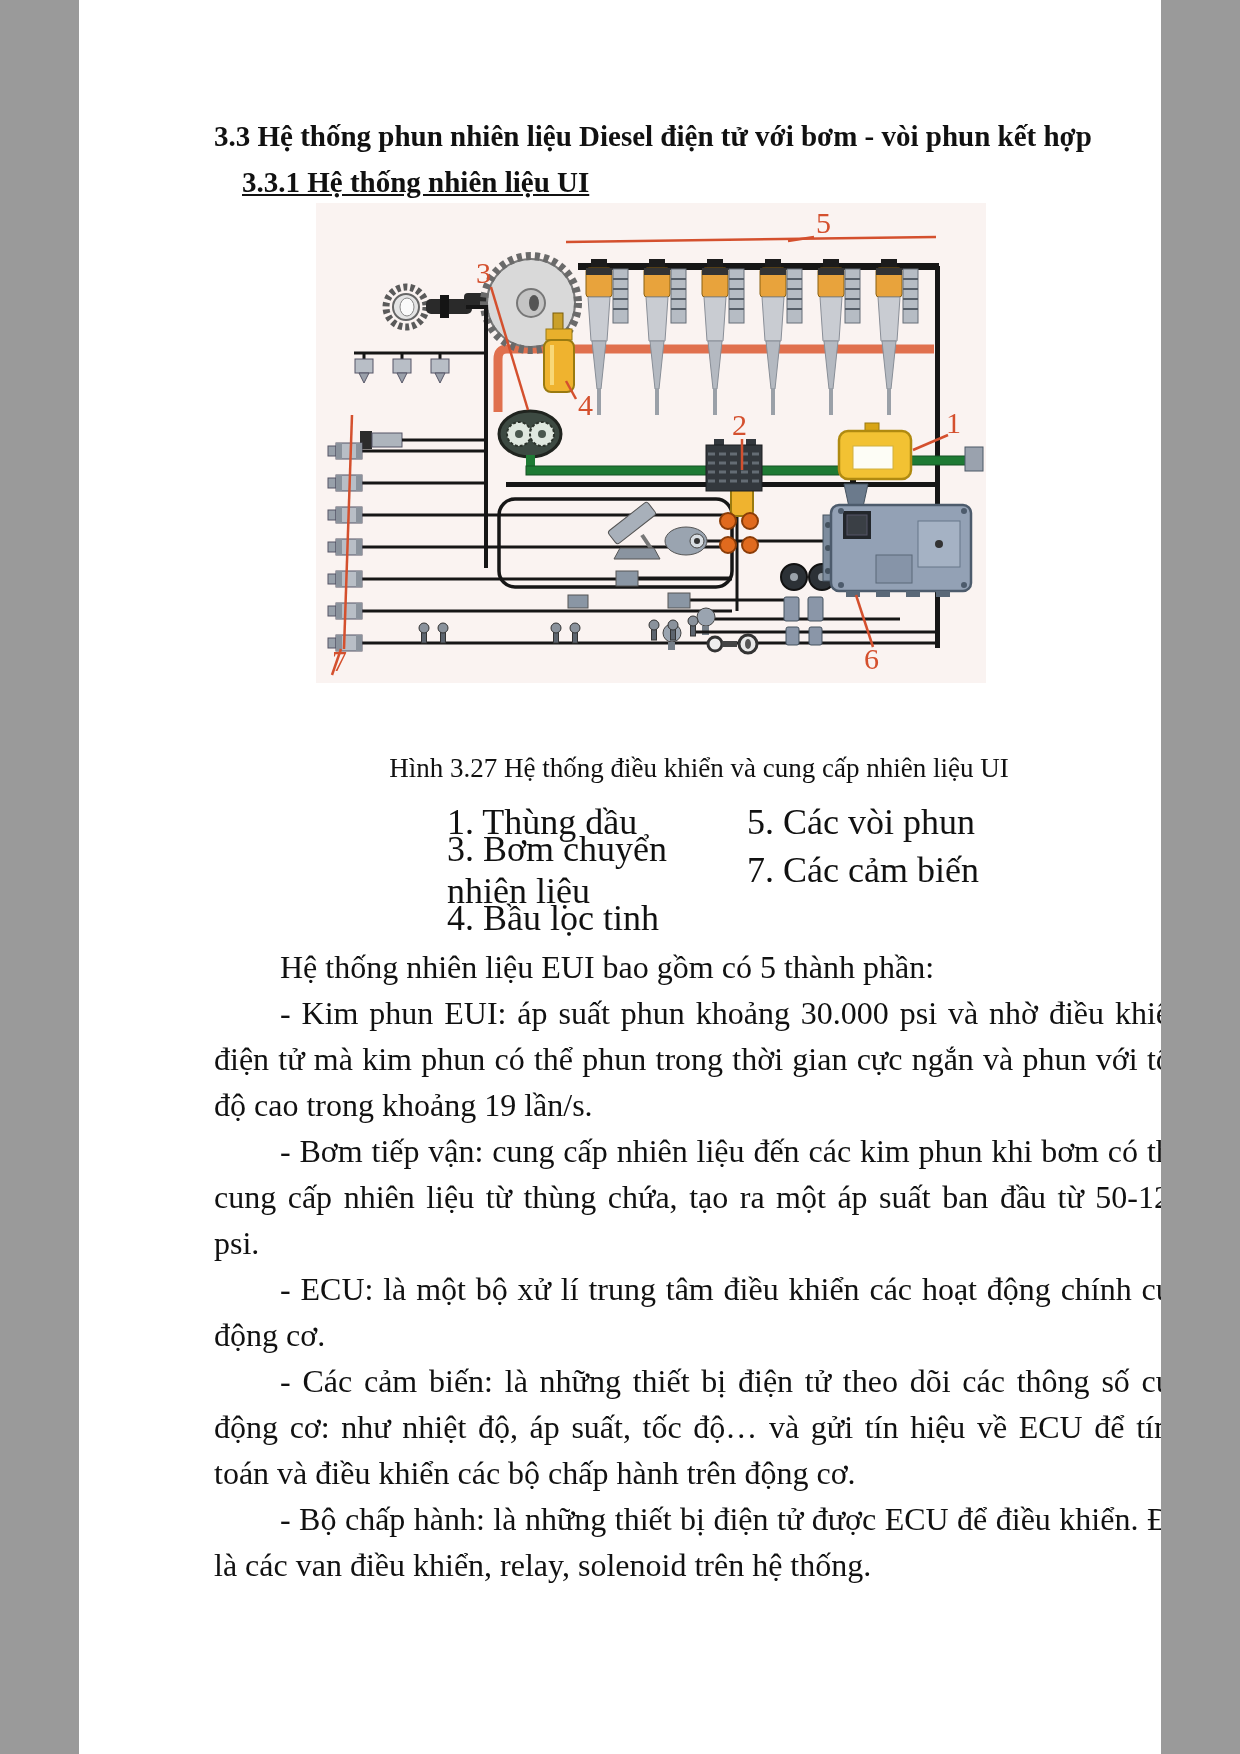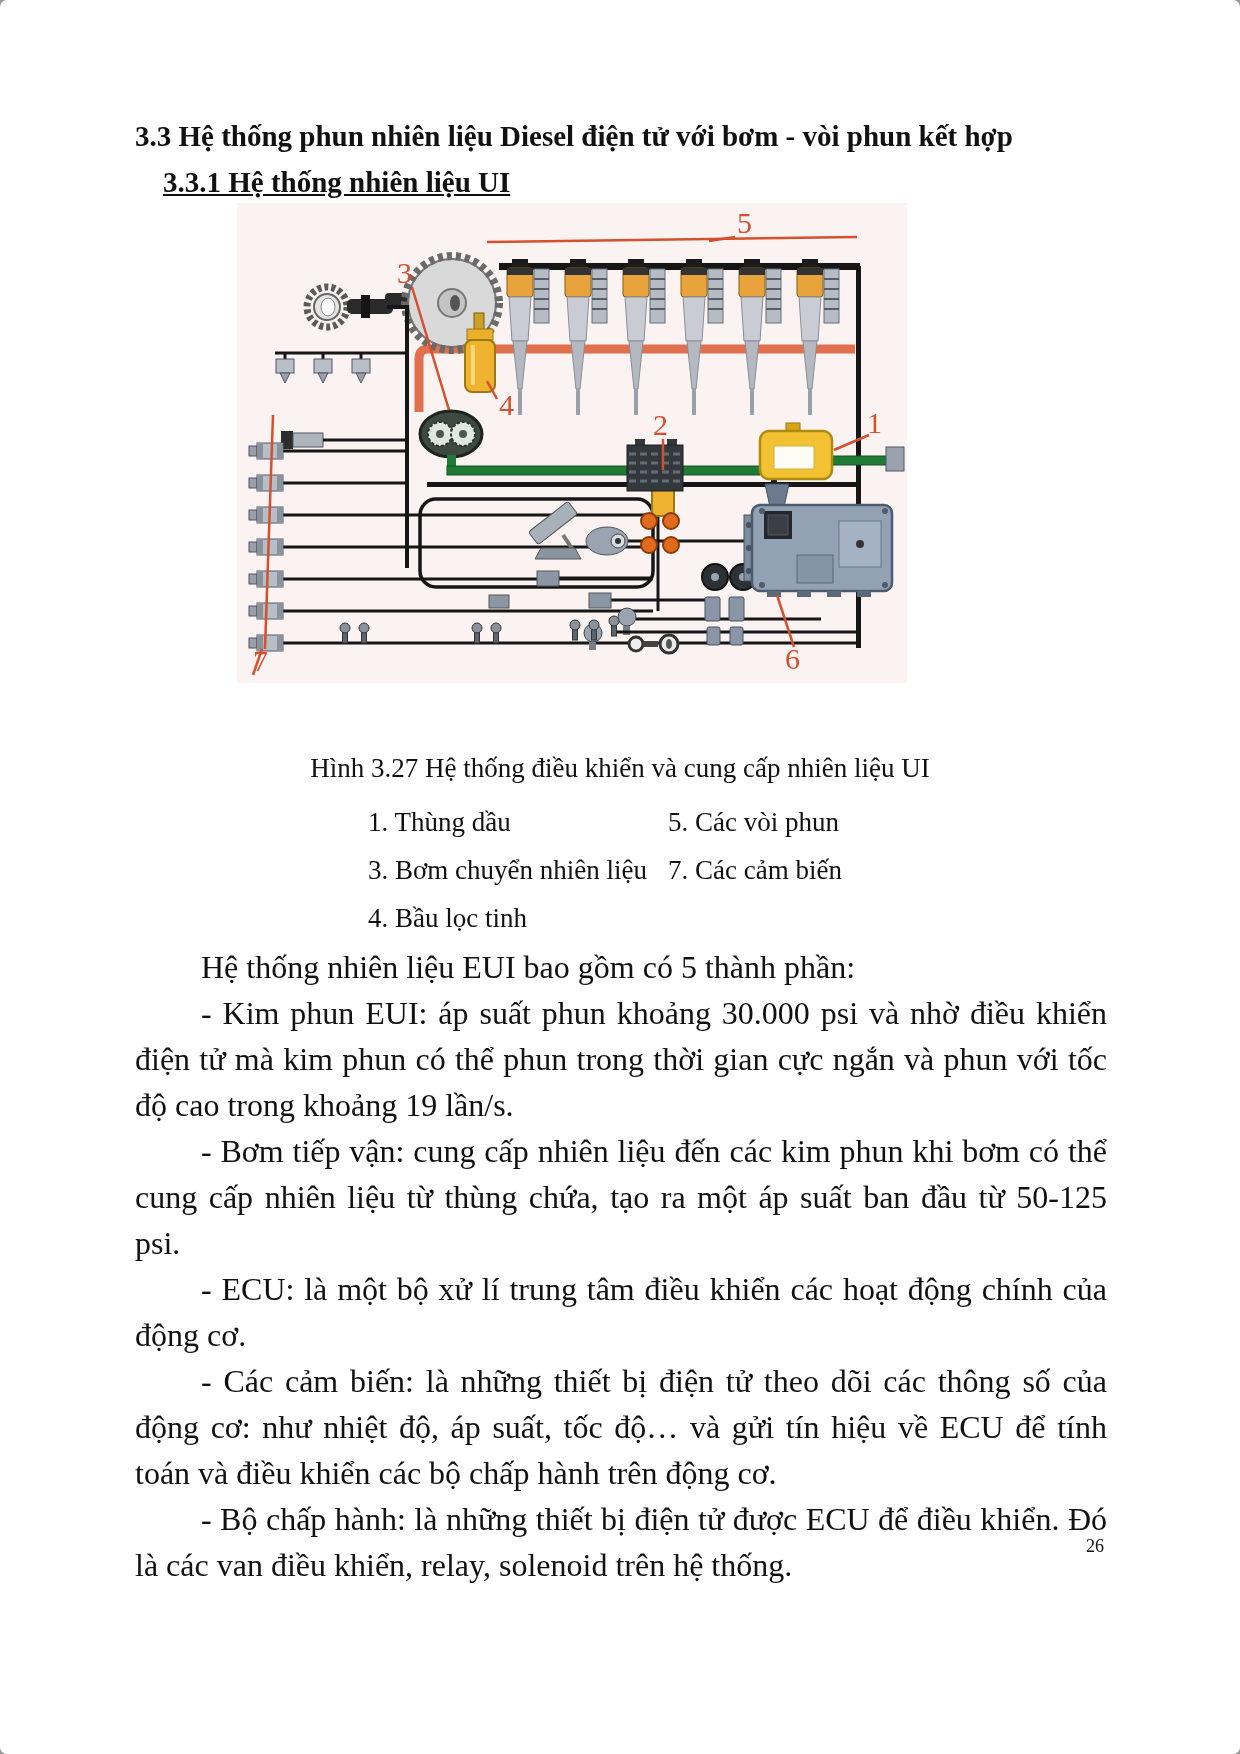--- a/index.html
+++ b/index.html
@@ -1,24 +1,24 @@
 <!DOCTYPE html>
 <html><head>
 <meta charset="utf-8">
 <style>
   html,body{margin:0;padding:0;background:#9a9a9a;}
   .page{
-    position:relative;width:1240px;height:1754px;margin:0 auto;background:#ffffff;
-    font-family:"Liberation Serif","DejaVu Serif",serif;color:#111;overflow:hidden;border-radius:7px;
+    position:relative;width:1082px;height:1754px;margin:0 auto;background:#ffffff;
+    font-family:"Liberation Serif","DejaVu Serif",serif;color:#111;overflow:hidden;
   }
   .heading{position:absolute;left:135px;top:120px;width:1000px;font-size:29px;font-weight:bold;}
   .subheading{position:absolute;left:163px;top:166px;width:900px;font-size:29px;font-weight:bold;text-decoration:underline;}
   .figure-wrap{position:absolute;left:237px;top:203px;width:670px;height:480px;}
   .caption{position:absolute;left:0;top:753px;width:1240px;text-align:center;font-size:27px;}
-  .legend{position:absolute;left:368px;top:798px;font-size:27px;}
+  .legend{position:absolute;left:368px;top:798px;font-size:36px;}
   .legend-row{display:flex;height:48px;align-items:center;}
   .legend-left{width:300px;}
   .legend-right{white-space:nowrap;}
   .body-text{position:absolute;left:135px;top:944px;width:972px;font-size:32px;line-height:46px;text-align:justify;}
   .body-text p{margin:0;text-indent:66px;}
   .page-number{position:absolute;left:1086px;top:1536px;font-size:18px;}
   .lbl{font-family:"Liberation Serif",serif;font-size:30px;fill:#d4502e;}
 </style>
 </head>
 <body>

